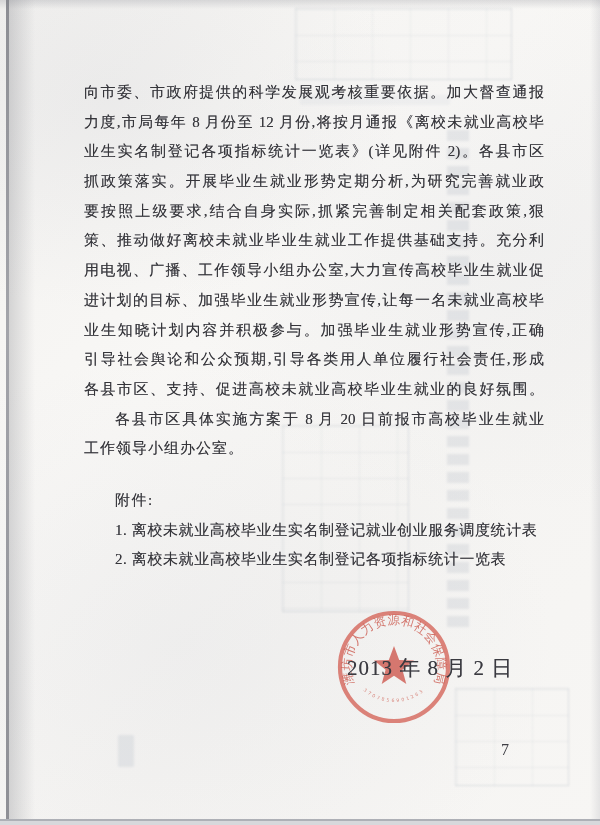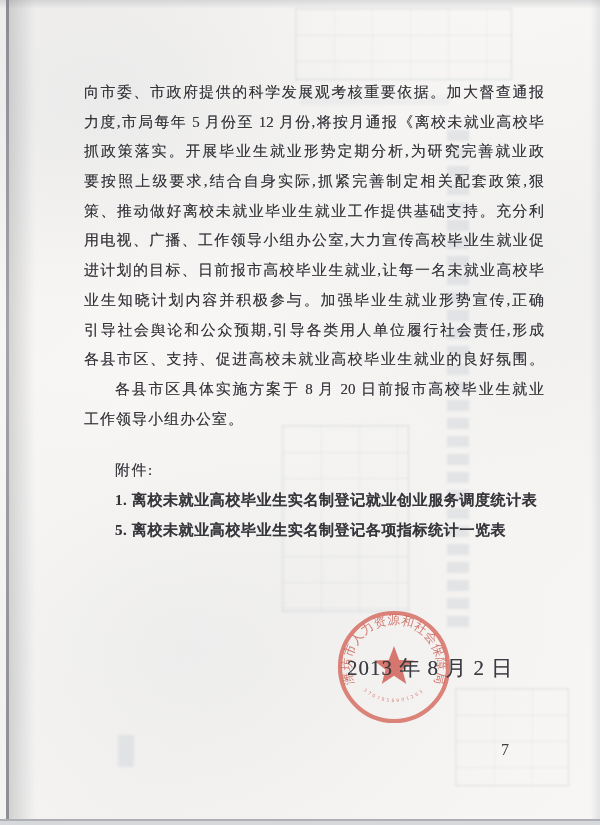--- a/index.html
+++ b/index.html
@@ -32,21 +32,21 @@
 
   
   .text-col{position:absolute;left:84px;top:78px;width:460px;font-size:15px;
     text-shadow:0 0 0.5px rgba(55,55,65,0.55);}
   .line{height:29.7px;line-height:29.7px;white-space:nowrap;overflow:hidden;
     text-align:justify;text-align-last:justify;}
   .line.indent{padding-left:31px;width:429px;}
   .line.plain{text-align:center;text-align-last:left;letter-spacing:1px;}
   .attach-block{margin-top:22px;}
   .attach-label{height:29.7px;line-height:29.7px;padding-left:31px;letter-spacing:1.5px;}
-  .attach-item{height:29.7px;line-height:29.7px;padding-left:31px;letter-spacing:0.6px;white-space:nowrap;font-weight:bold;}
+  .attach-item{height:29.7px;line-height:29.7px;padding-left:31px;letter-spacing:0.6px;white-space:nowrap;}
 
   .issue-date{position:absolute;left:347px;top:654px;font-size:21px;letter-spacing:1px;
     color:#3a3a40;text-shadow:0 0 0.5px rgba(55,55,65,0.55);z-index:3;}
   .page-number{position:absolute;left:501px;top:741px;font-size:16px;color:#3e3e44;}
 
   .seal{position:absolute;left:329px;top:602px;width:130px;height:130px;z-index:2;opacity:0.88;}
 </style>
 </head>
 <body>
 
@@ -61,36 +61,37 @@
 
   <div class="ghost ghost-box ghost-grid" style="left:295px;top:8px;width:215px;height:70px;"></div>
   <div class="ghost ghost-strip" style="left:447px;top:130px;width:22px;height:500px;"></div>
   <div class="ghost ghost-box ghost-grid" style="left:282px;top:425px;width:125px;height:185px;"></div>
   <div class="ghost ghost-box ghost-grid" style="left:455px;top:688px;width:112px;height:96px;"></div>
   <div class="ghost ghost-blob" style="left:118px;top:735px;width:16px;height:32px;"></div>
   <div class="ghost ghost-blob" style="left:300px;top:95px;width:150px;height:10px;opacity:.5;"></div>
 
   <div class="text-col">
     <div class="line">向市委、市政府提供的科学发展观考核重要依据。加大督查通报</div>
-    <div class="line">力度,市局每年 5 月份至 12 月份,将按月通报《离校未就业高校毕</div>
+    <div class="line">力度,市局每年 8 月份至 12 月份,将按月通报《离校未就业高校毕</div>
+    <div class="line">业生实名制登记各项指标统计一览表》(详见附件 2)。各县市区</div>
     <div class="line">抓政策落实。开展毕业生就业形势定期分析,为研究完善就业政</div>
     <div class="line">要按照上级要求,结合自身实际,抓紧完善制定相关配套政策,狠</div>
     <div class="line">策、推动做好离校未就业毕业生就业工作提供基础支持。充分利</div>
     <div class="line">用电视、广播、工作领导小组办公室,大力宣传高校毕业生就业促</div>
-    <div class="line">进计划的目标、日前报市高校毕业生就业,让每一名未就业高校毕</div>
+    <div class="line">进计划的目标、加强毕业生就业形势宣传,让每一名未就业高校毕</div>
     <div class="line">业生知晓计划内容并积极参与。加强毕业生就业形势宣传,正确</div>
     <div class="line">引导社会舆论和公众预期,引导各类用人单位履行社会责任,形成</div>
     <div class="line">各县市区、支持、促进高校未就业高校毕业生就业的良好氛围。</div>
     <div class="line indent">各县市区具体实施方案于 8 月 20 日前报市高校毕业生就业</div>
     <div class="line plain">工作领导小组办公室。</div>
 
     <div class="attach-block">
       <div class="attach-label">附件:</div>
       <div class="attach-item">1. 离校未就业高校毕业生实名制登记就业创业服务调度统计表</div>
-      <div class="attach-item">5. 离校未就业高校毕业生实名制登记各项指标统计一览表</div>
+      <div class="attach-item">2. 离校未就业高校毕业生实名制登记各项指标统计一览表</div>
     </div>
   </div>
 
   <svg class="seal" viewBox="0 0 130 130" aria-hidden="true">
     <circle cx="65" cy="65" r="54" fill="none" stroke="#d2574b" stroke-width="4.2" opacity="0.82"></circle>
     <polygon opacity="0.8" fill="#c9443a" points="65,44 70.2,57.9 85,58.5 73.4,67.7 77.3,82 65,73.8 52.7,82 56.6,67.7 45,58.5 59.8,57.9"></polygon>
     <defs>
       <path id="sealTop" d="M 26,83.2 A 43,43 0 1 1 104,83.2" fill="none"></path>
       <path id="sealBottom" d="M 27,80 A 46,46 0 0 0 103,80" fill="none"></path>
     </defs>

